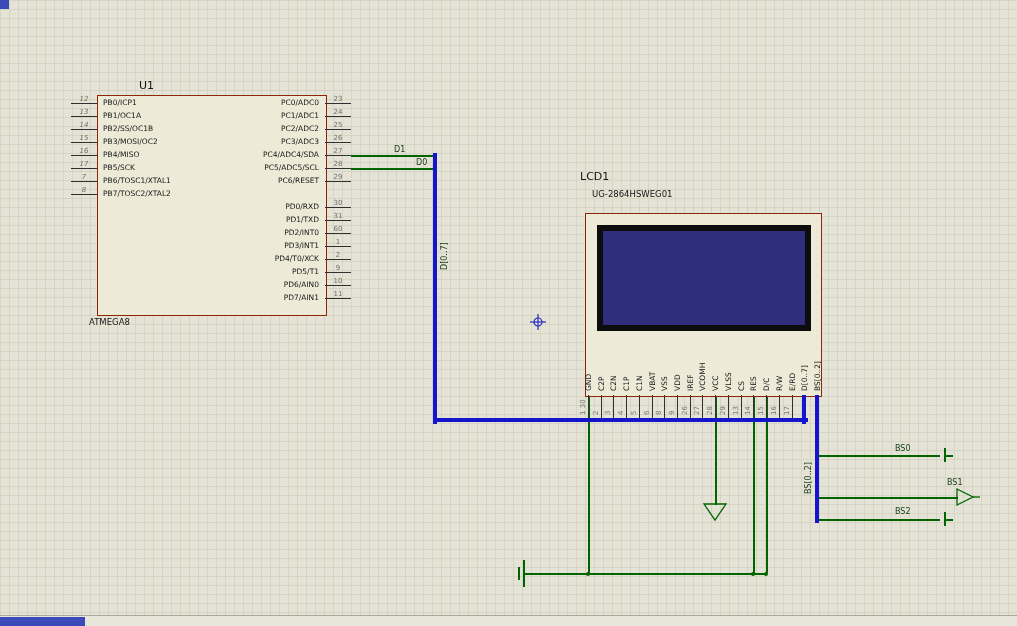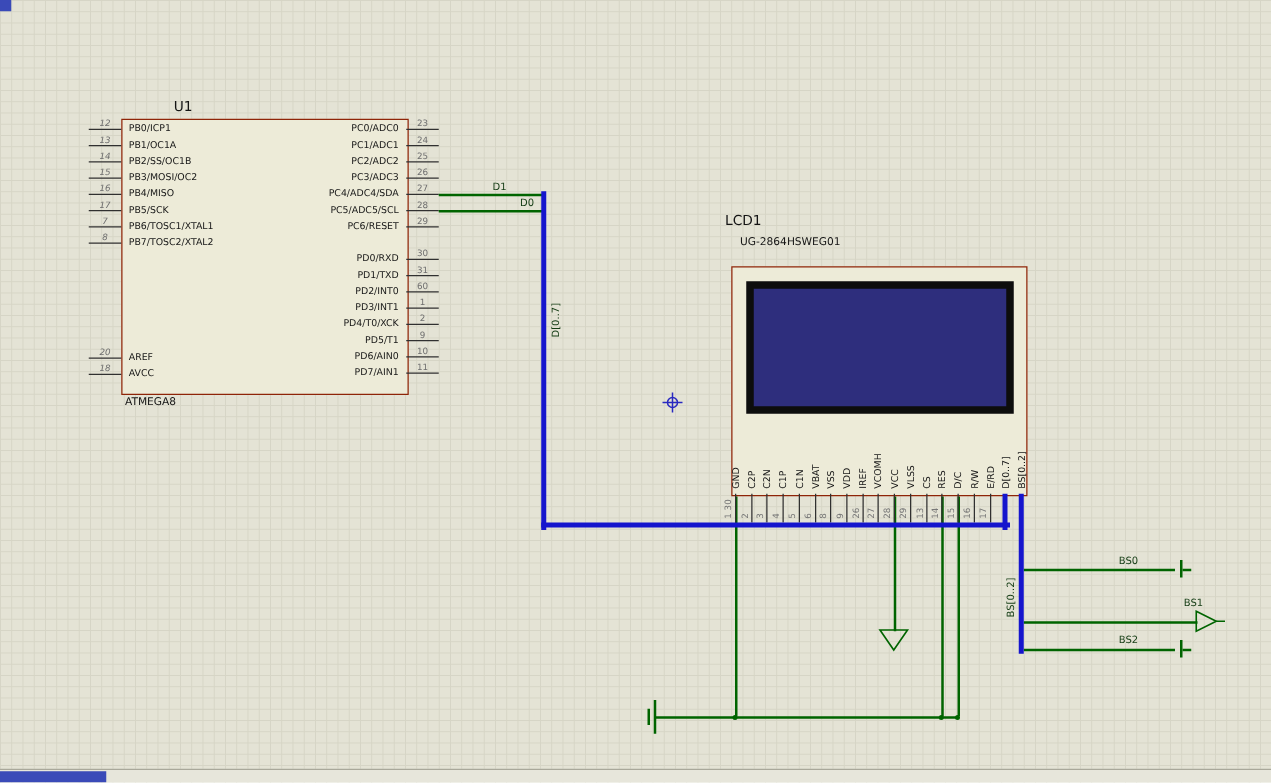--- a/index.html
+++ b/index.html
@@ -45,21 +45,21 @@
 </style>
 </head>
 <body>
 
 <div class="canvas">
 
   <div class="corner"></div>
 
   <span class="ref" style="left:99px; top:79px;margin-left:40px;">U1</span>
   <div class="comp-body" style="left:97px; top:95px; width:228px; height:219px;"></div>
-  <span class="part" style="left:100px; top:317px;">ATMEGA8</span>
+  <span class="part" style="left:89px; top:317px;">ATMEGA8</span>
 
   <div class="pin-group pg-left" style="left:71px; top:97px;">
     <div class="pin-row">
         <span class="num">12</span>
         <i class="stub"></i>
         <span class="name">PB0/ICP1</span>
       </div>
     <div class="pin-row">
         <span class="num">13</span>
         <i class="stub"></i>
@@ -91,32 +91,20 @@
         <span class="name">PB6/TOSC1/XTAL1</span>
       </div>
     <div class="pin-row">
         <span class="num">8</span>
         <i class="stub"></i>
         <span class="name">PB7/TOSC2/XTAL2</span>
       </div>
   </div>
 
 
-  <div class="pin-group pg-left" style="left:71px; top:280px;">
-    <div class="pin-row">
-        <span class="num">20</span>
-        <i class="stub"></i>
-        <span class="name">AREF</span>
-      </div>
-    <div class="pin-row">
-        <span class="num">18</span>
-        <i class="stub"></i>
-        <span class="name">AVCC</span>
-      </div>
-  </div>
 
   <div class="pin-group pg-right" style="left:141px; top:97px;">
     <div class="pin-row">
         <span class="num">23</span>
         <i class="stub"></i>
         <span class="name">PC0/ADC0</span>
       </div>
     <div class="pin-row">
         <span class="num">24</span>
         <i class="stub"></i>

